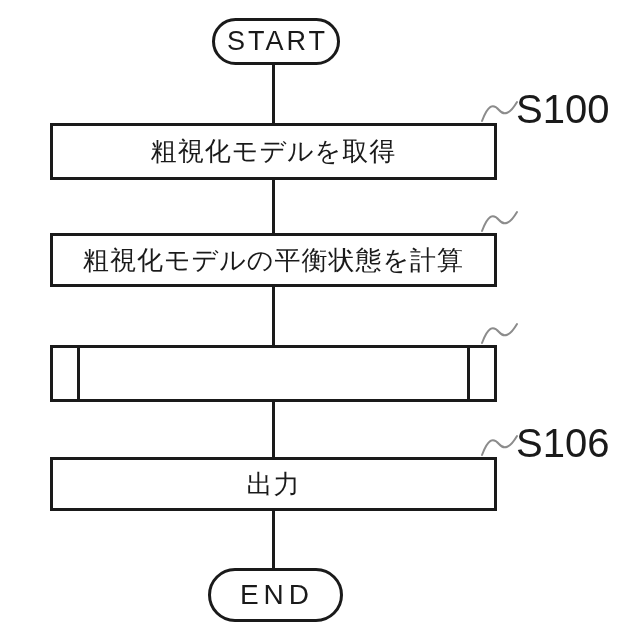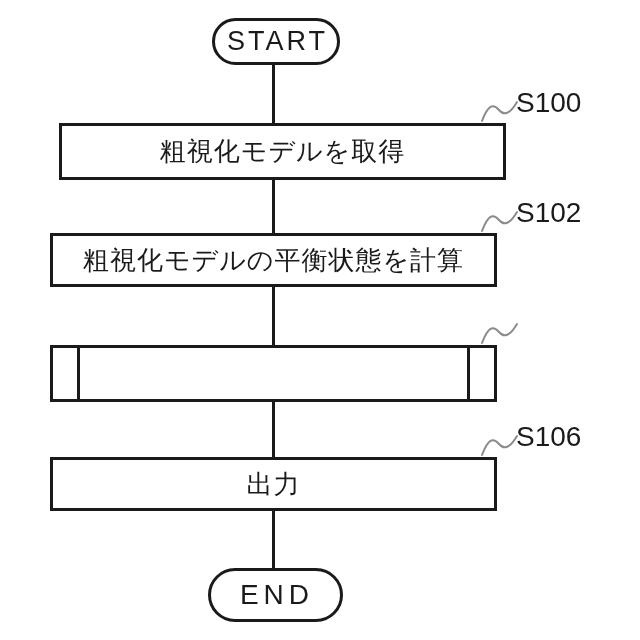--- a/index.html
+++ b/index.html
@@ -54,21 +54,21 @@
     top:0;bottom:0;
     width:3px;
     background:#1a1a1a;
   }
   .side-bar.left{left:24px;}
   .side-bar.right{right:24px;}
 
   .ref-label{
     position:absolute;
     left:516px;
-    font-size:28px;
+    font-size:40px;
     line-height:1;
     color:#1a1a1a;
     white-space:nowrap;
   }
   .squiggle{
     position:absolute;
     left:481px;
     width:37px;height:23px;
   }
 </style>
@@ -76,37 +76,36 @@
 <body>
 
 <div class="canvas">
 
   <div class="terminal" style="left:212px;top:18px;width:128px;height:47px;">
     <span>START</span>
   </div>
 
   <div class="vline" style="left:272px;top:63px;height:61px;"></div>
 
-  <div class="step-box" style="top:123px;height:57px;margin-left:9px;">
+  <div class="step-box" style="top:123px;height:57px;">
     <span class="step-text">粗視化モデルを取得</span>
   </div>
   <svg class="squiggle" style="top:100px;" viewBox="0 0 37 23">
     <path d="M1,21 C7,5 12,3 18,10 C23,16 29,14 36,2" fill="none" stroke="#8c8c8c" stroke-width="2" stroke-linecap="round"></path>
   </svg>
   <div class="ref-label" style="top:89px;">S100</div>
 
   <div class="vline" style="left:272px;top:178px;height:57px;"></div>
 
   <div class="step-box" style="top:233px;height:54px;">
     <span class="step-text">粗視化モデルの平衡状態を計算</span>
   </div>
   <svg class="squiggle" style="top:210px;" viewBox="0 0 37 23">
     <path d="M1,21 C7,5 12,3 18,10 C23,16 29,14 36,2" fill="none" stroke="#8c8c8c" stroke-width="2" stroke-linecap="round"></path>
   </svg>
-  <div class="ref-label" style="top:199px;">S102</div>
 
   <div class="vline" style="left:272px;top:285px;height:62px;"></div>
 
   <div class="step-box" style="top:345px;height:57px;">
     <span class="side-bar left"></span>
     <span class="side-bar right"></span>
   </div>
   <svg class="squiggle" style="top:322px;" viewBox="0 0 37 23">
     <path d="M1,21 C7,5 12,3 18,10 C23,16 29,14 36,2" fill="none" stroke="#8c8c8c" stroke-width="2" stroke-linecap="round"></path>
   </svg>

